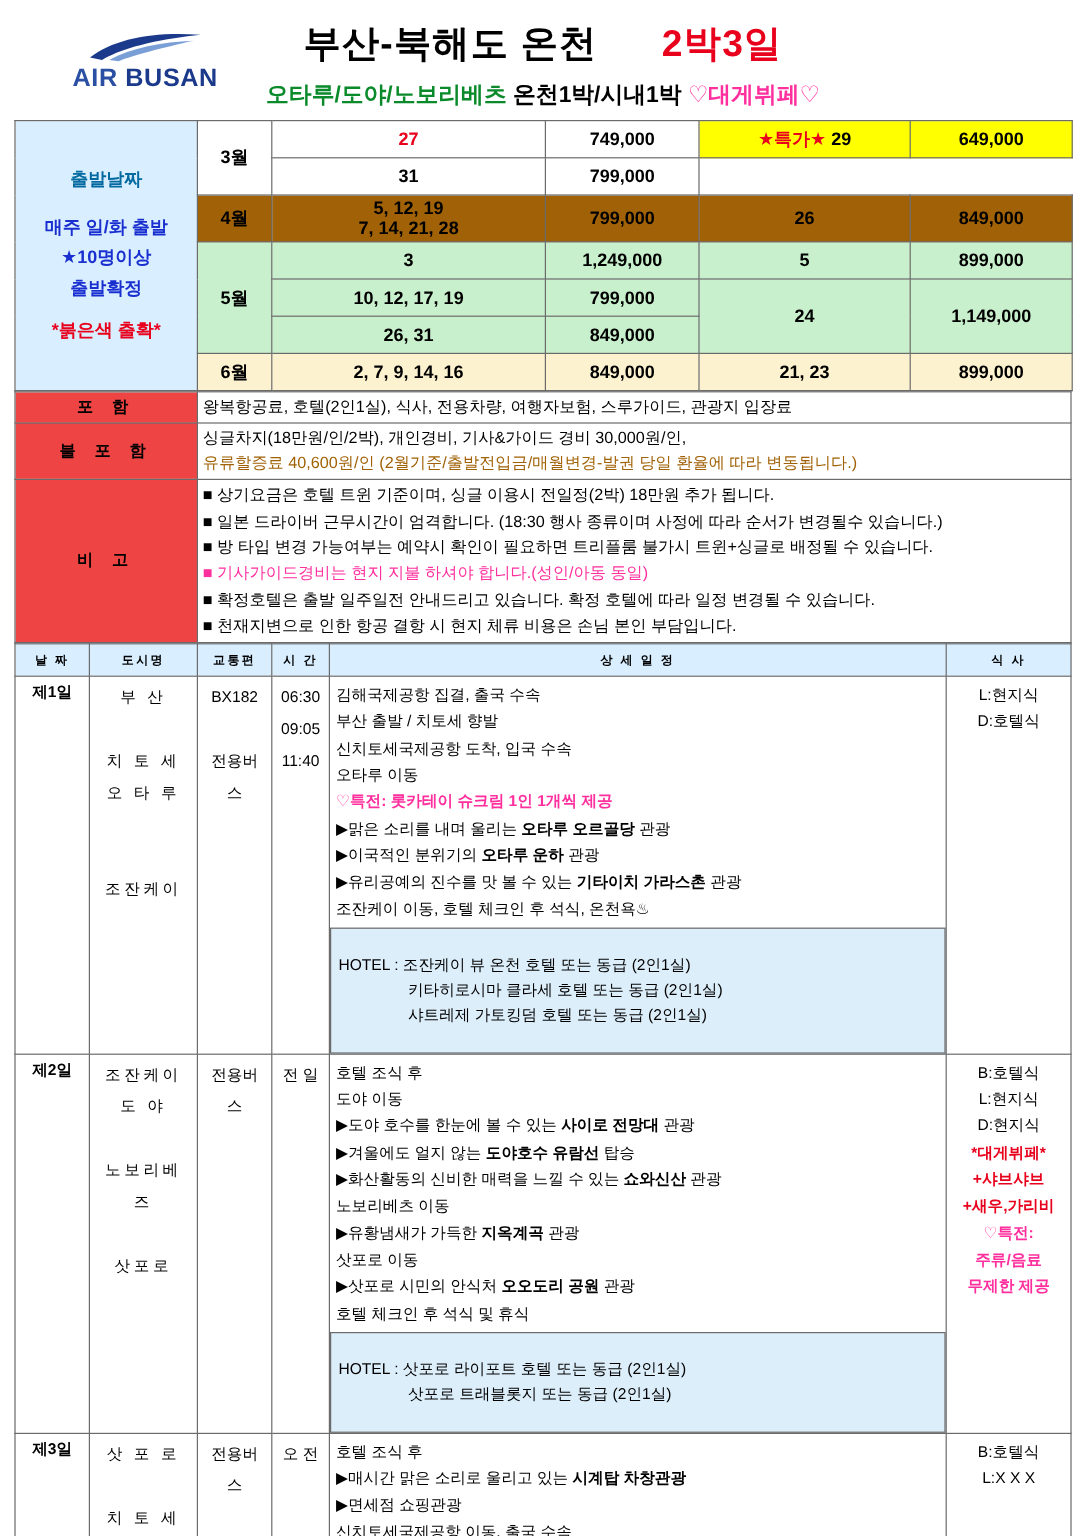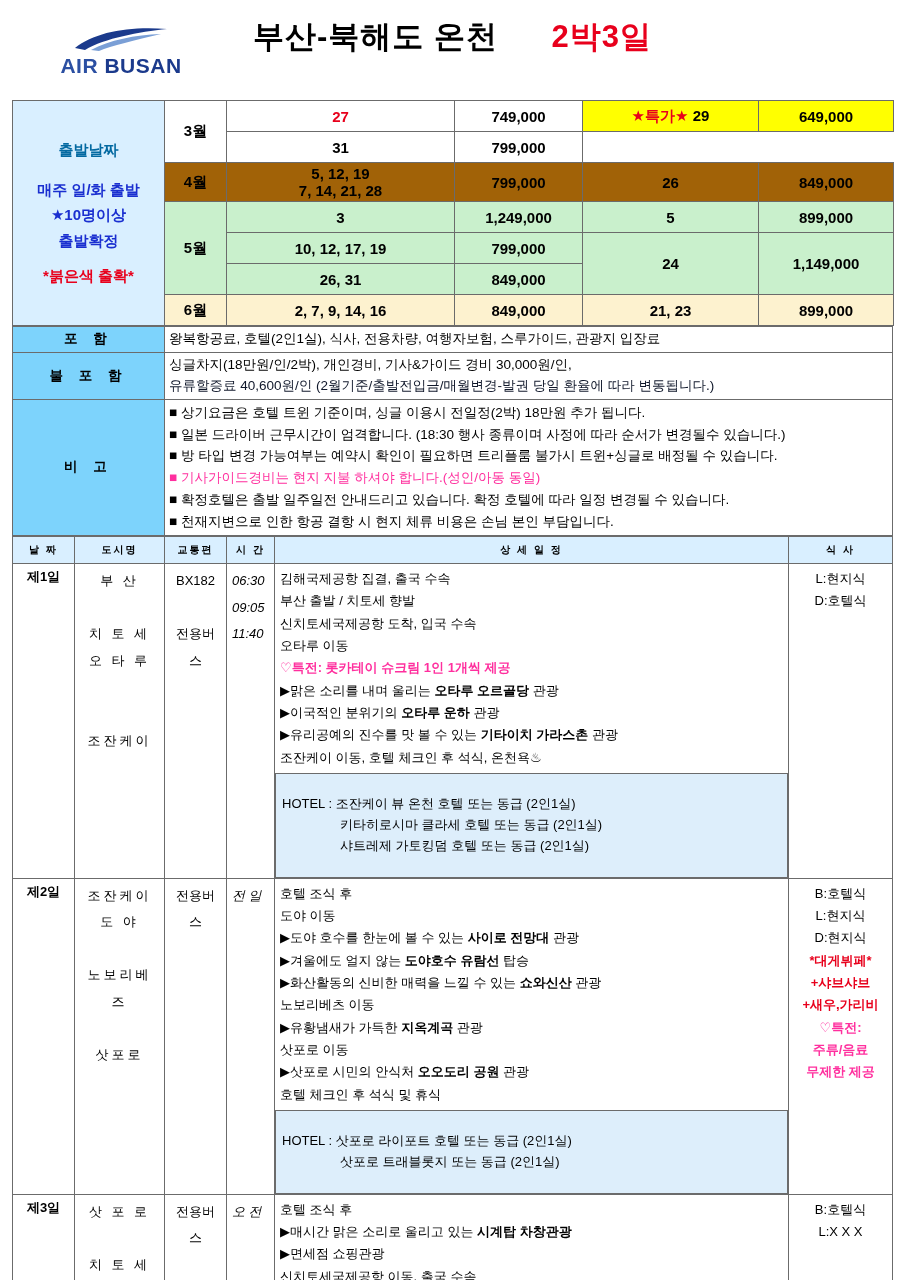--- a/index.html
+++ b/index.html
@@ -43,36 +43,36 @@
   .m3{background:#ffffff;}
   .m4{background:#a16207;}
   .m5{background:#c9f0cc;}
   .m6{background:#fdf2cf;}
   .r-red{color:#e8001c;}
   .special{background:#ffff00;font-weight:bold;}
   .special .star{color:#e8001c;}
 
   
   .inc-tbl td{font-size:13.5px;}
-  .inc-label{text-align:center;font-weight:bold;letter-spacing:6px;background:#7dd3fc;}
+  .inc-label{text-align:center;font-weight:bold;letter-spacing:6px;background:#ef4444;}
   .inc-body{background:#ffffff;line-height:1.55;}
-  .inc-body .blue{color:#0f172a;}
+  .inc-body .blue{color:#a16207;}
   .note-body{line-height:1.62;font-size:13px;}
   .note-body .pink{color:#ff2f9e;}
 
   
   .it-tbl th{
     background:#d9efff;font-size:10px;font-weight:bold;text-align:center;height:22px;
     letter-spacing:2px;
   }
   .it-tbl td{font-size:13px;vertical-align:top;padding:4px 5px;}
   .daycell{text-align:center;font-weight:bold;vertical-align:middle;font-size:13.5px;}
   .citycell{text-align:center;line-height:2.05;letter-spacing:3px;}
   .transcell{text-align:center;line-height:2.05;}
-  .timecell{line-height:2.05;font-style:italic;}
+  .timecell{text-align:center;line-height:2.05;}
   .detail{line-height:1.72;}
   .detail .b{font-weight:bold;}
   .detail .pink{color:#ff2f9e;}
   .hotelbox{
     background:#ddeefb;border:1px solid #6b6b6b;margin:4px -5px -4px -5px;padding:20px 6px;
     line-height:1.6;
   }
   .mealcell{text-align:center;line-height:1.72;font-size:12.5px;}
   .mealcell .red{color:#e8001c;font-weight:bold;}
   .mealcell .pink{color:#ff2f9e;font-weight:bold;}
@@ -94,20 +94,25 @@
       <div class="brand">
         <span class="air">AIR</span>
         <span>BUSAN</span>
       </div>
     </div>
     <div class="title-wrap">
       <div class="title1">
         <span>부산-북해도 온천</span>
         <span class="red">2박3일</span>
       </div>
+      <div class="title2">
+        <span class="green">오타루/도야/노보리베츠</span>
+        <span>온천1박/시내1박</span>
+        <span class="pink">♡대게뷔페♡</span>
+      </div>
     </div>
   </div>
 
   <table class="price-tbl">
     <colgroup>
       <col style="width:152px">
         <col style="width:62px">
         <col style="width:228px">
       <col style="width:128px">
         <col style="width:176px">

